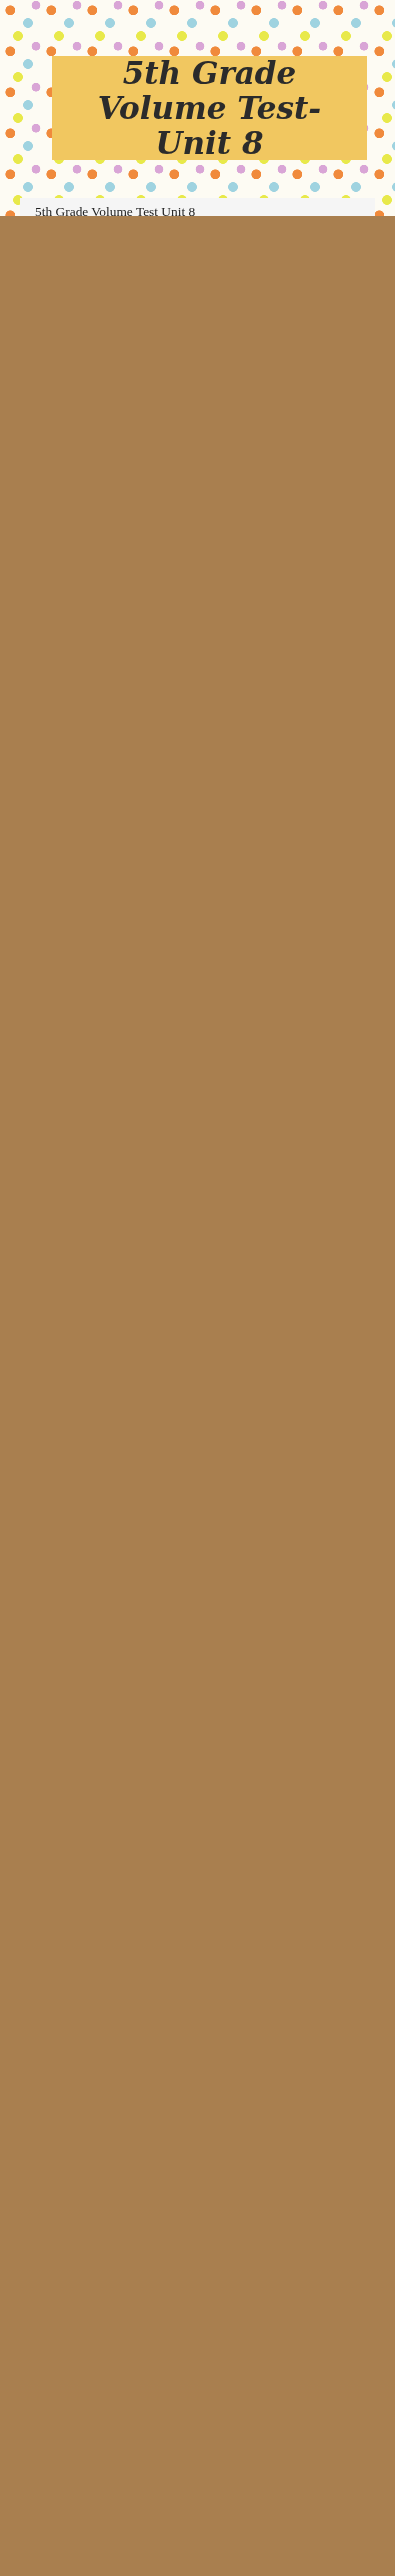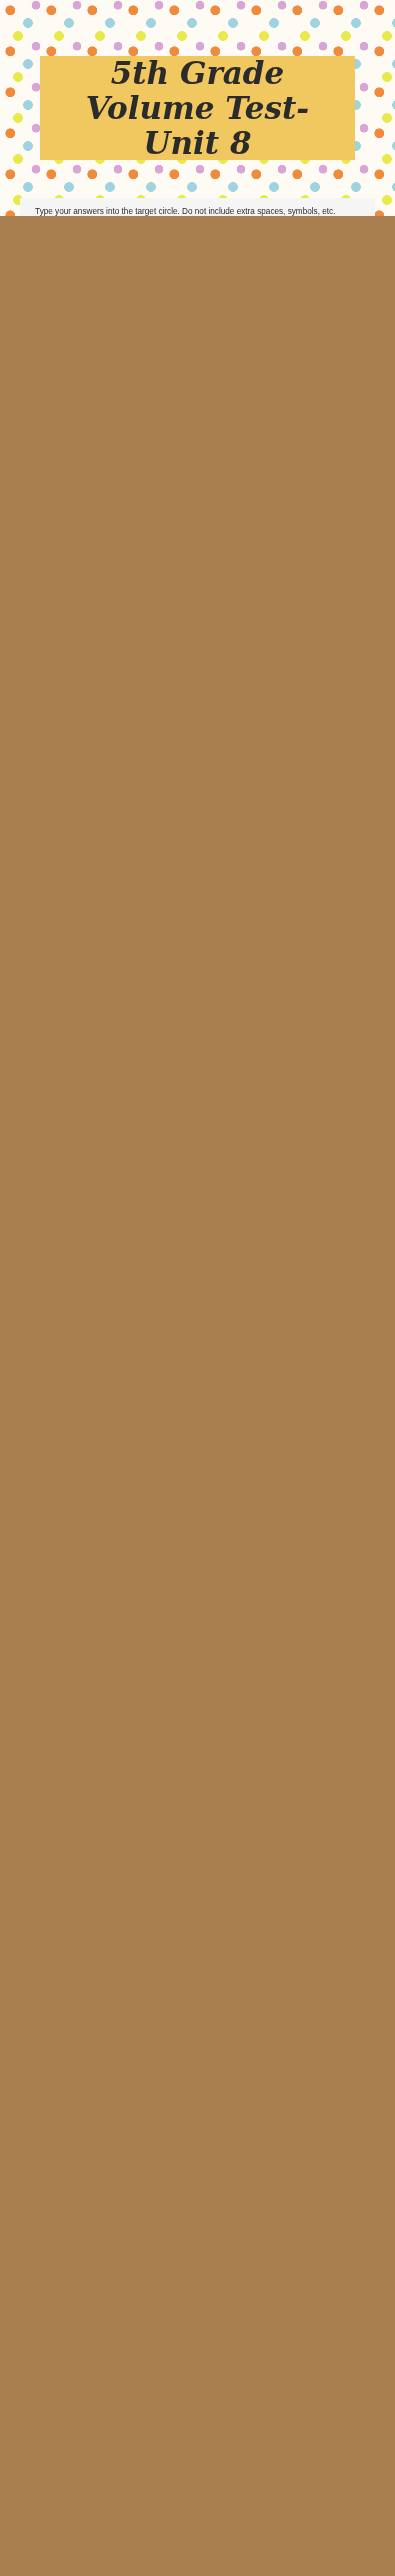--- a/index.html
+++ b/index.html
@@ -9,21 +9,21 @@
  radial-gradient(circle at 381px 155px,#3b2a18 1px,transparent 1.5px),
  radial-gradient(circle at 379px 618px,#3b2a18 1.5px,transparent 2.1px),
  radial-gradient(circle at 384px 1340px,#3b2a18 1px,transparent 1.5px),
  linear-gradient(90deg,#a5794a,#b3875a 50%,#a5794a);}
 .banner{position:relative;height:216px;background:
  radial-gradient(circle at 10.3px 10.3px,#f08a3c 4.6px,transparent 5.2px),
  radial-gradient(circle at 28px 23px,#9fd3e0 4.6px,transparent 5.2px),
  radial-gradient(circle at 18px 36px,#e8e94a 4.6px,transparent 5.2px),
  radial-gradient(circle at 36px 5.2px,#d9a5d6 4.1px,transparent 4.6px),
  #fdfbf3;background-size:41px 41px;overflow:hidden}
-.banner-box{position:absolute;left:40px;top:56px;width:315px;height:104px;background:#f1c760;display:flex;align-items:center;justify-content:center;text-align:center}
+.banner-box{position:absolute;left:52px;top:56px;width:315px;height:104px;background:#f1c760;display:flex;align-items:center;justify-content:center;text-align:center}
 .banner-title{font-family:"DejaVu Serif",serif;font-style:italic;font-weight:bold;font-size:31px;line-height:35px;color:#2b2b2b;padding:0 8.2px}
 .card{position:absolute;left:19.6px;top:198px;width:355px;height:2710px;background:#f5f5f5}
 .inner{padding:0 15.5px}
 .doc-title{font-family:"Liberation Serif",serif;font-size:13.4px;color:#222;padding-top:6.2px;padding-bottom:7.2px;border-bottom:0.5px solid #333}
 .p{font-size:8.2px;line-height:13.4px;color:#2a2a2a;margin-top:7.2px}
 .gap{height:23px}
 .sheet{background:#fff;margin:0 -1px;position:relative}
 .q{font-size:7.2px;color:#333;line-height:11.3px}
 .num{display:inline-block;width:17.5px}
 .dot{display:inline-block;width:11.3px;height:16.5px;border-radius:50%;background:#9fdcd8;position:relative;vertical-align:middle;cursor:text}
@@ -41,20 +41,21 @@
 
 <div class="banner">
   <div class="banner-box">
     <div class="banner-title">5th Grade Volume Test- Unit 8</div>
   </div>
 </div>
 <div class="kraft"></div>
 
 <div class="card">
  <div class="inner">
+  <div class="doc-title">5th Grade Volume Test Unit 8</div>
   <p class="p">Type your answers into the target circle. Do not include extra spaces, symbols, etc.</p>
   <div class="gap"></div>
   <p class="p">Use commas if needed! Money questions need a $ sign in the answer!</p>
   <div class="gap"></div>
   <p class="p">Volume Answers- include units of measurements one space after number answer using exponent (^ shift + 6).  Do not include other spaces.</p>
   <p class="p" style="margin-top:2.1px">Example- 956 cm^3</p>
   <div class="gap"></div>
       <div class="gap"></div>
   <p class="p">Part 1- These should have labels typed with answers-</p>
   <p class="p" style="margin-top:3.1px">#3, #4, #7, #8 Find the Difference Question/ For #8 Which container- type A or B!</p>

